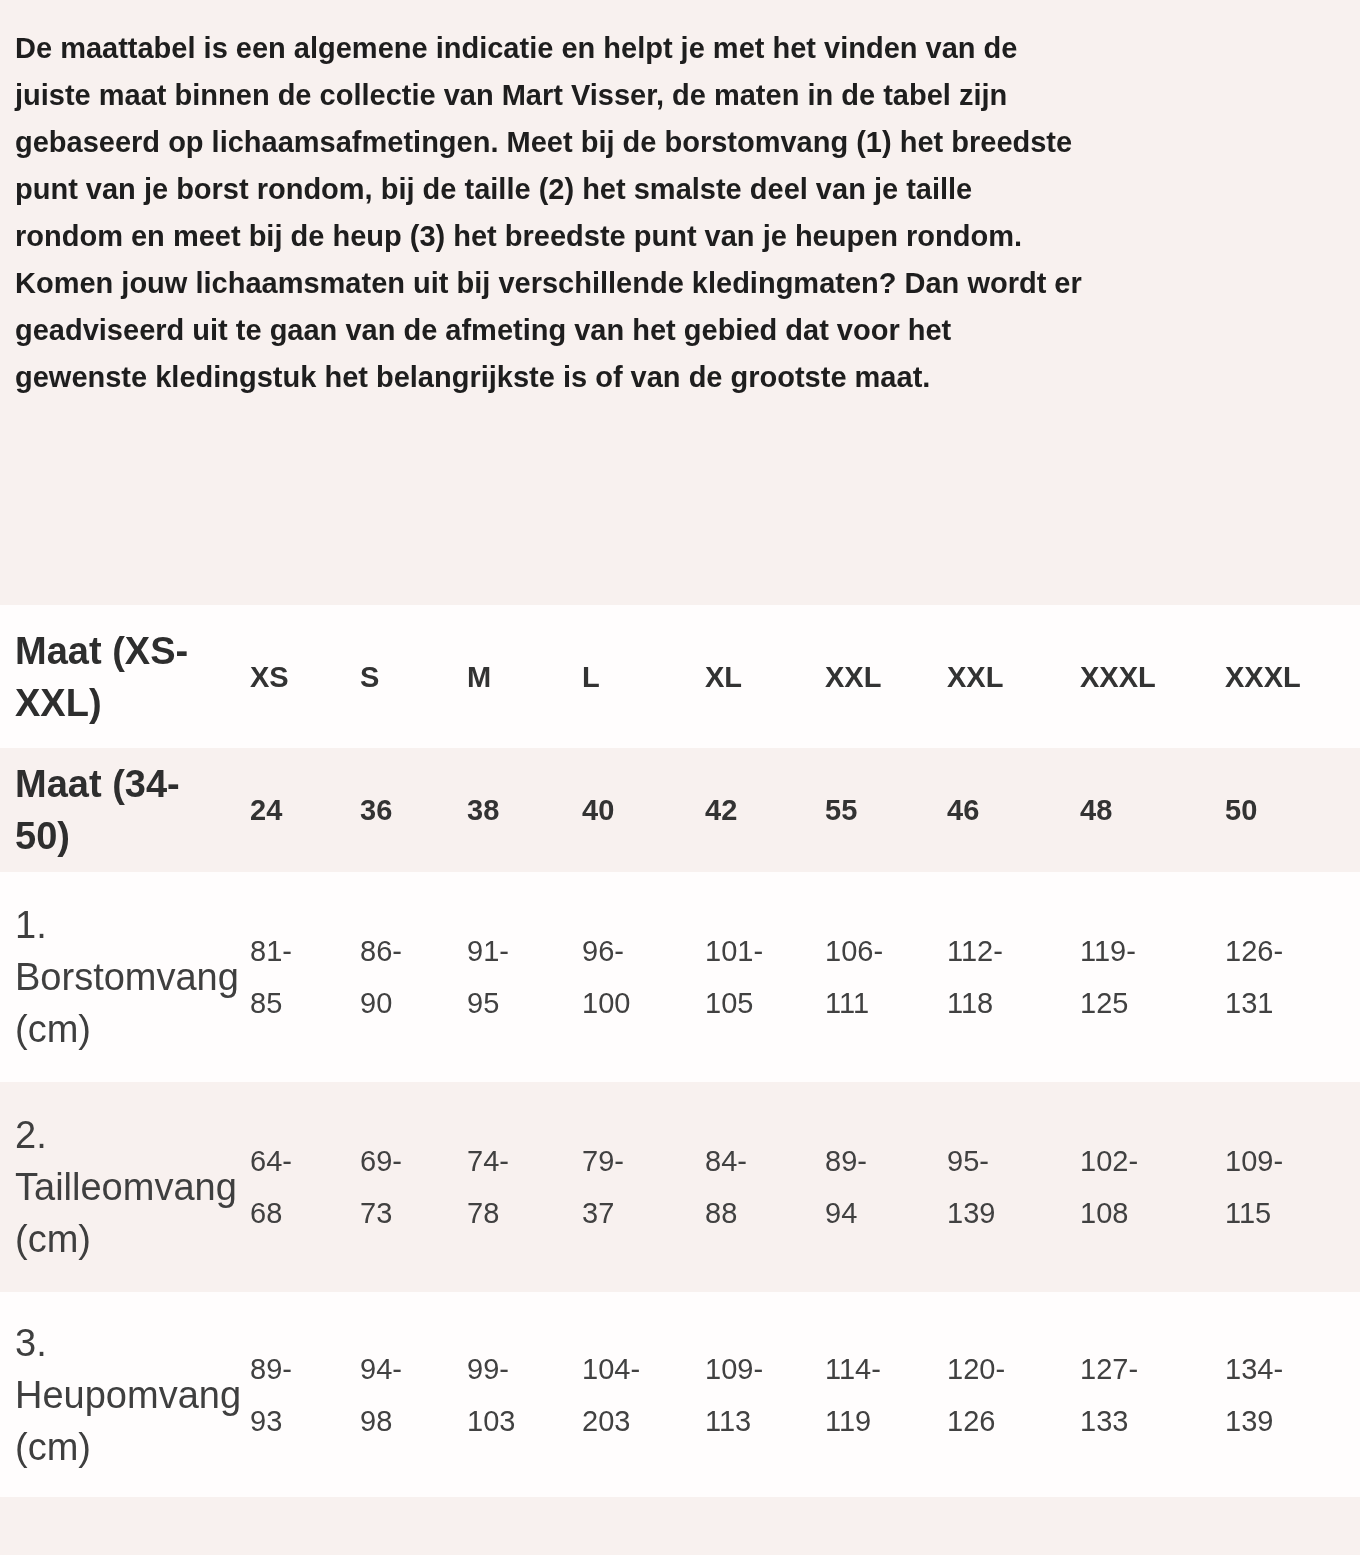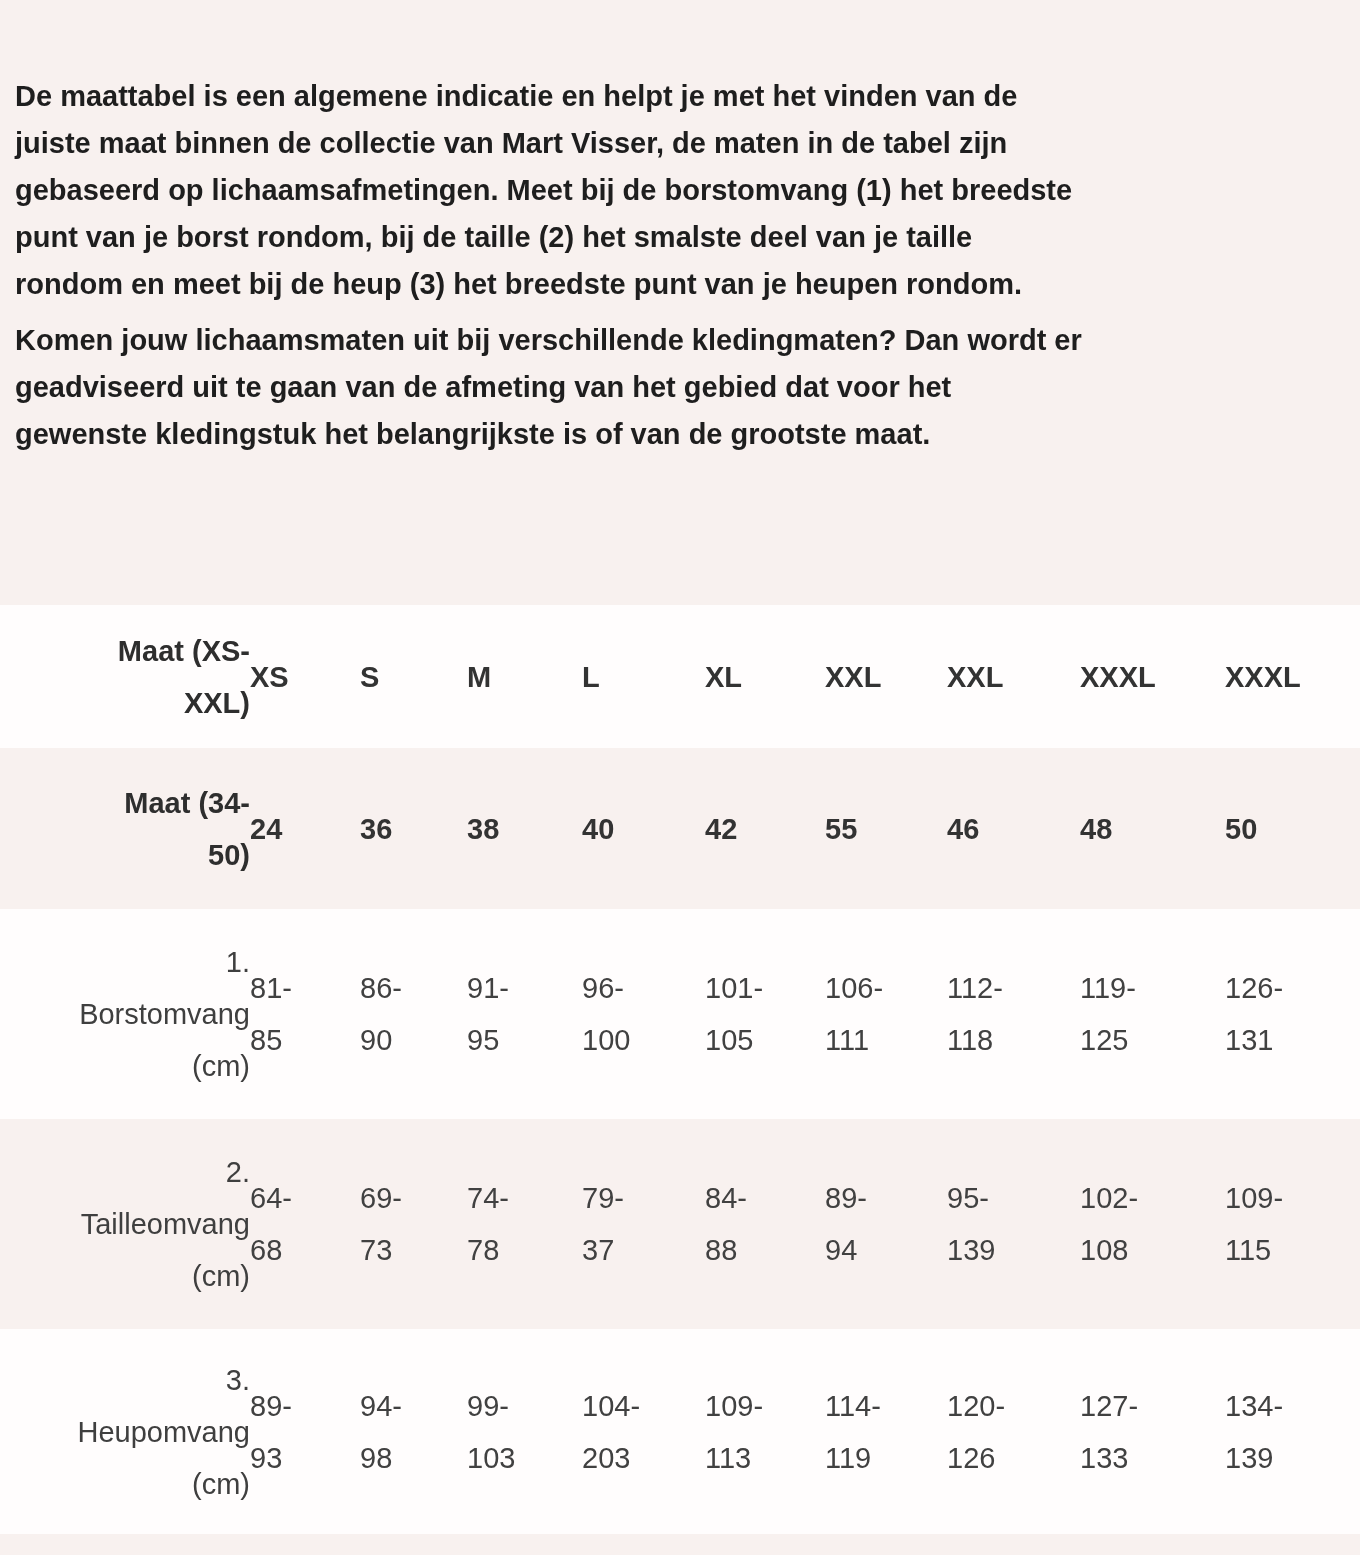--- a/index.html
+++ b/index.html
@@ -22,40 +22,40 @@
     letter-spacing: 0.5px;
   }
   p.body-par {
     margin: 0 15px;
     font-size: 29px;
     font-weight: 700;
     line-height: 47px;
     color: #1e1e1e;
     white-space: pre-line;
   }
-  p.intro { margin-top: 73px; }
-  p.advice { margin-top: 9px; }
+  p.intro { margin-top: 25px; }
+  p.advice { margin-top: 0; }
 
   table.size-table {
     width: 100%;
     border-collapse: collapse;
     table-layout: fixed;
   }
   tr.row-light { background: #fffdfd; }
   tr.row-dark { background: transparent; }
   tr.r1 { height: 143px; }
-  tr.r2 { height: 161px; padding-left: 44px; }
+  tr.r2 { height: 124px; padding-left: 44px; }
   tr.r3 { height: 210px; }
   tr.r4 { height: 210px; }
   tr.r5 { height: 205px; }
   th.row-label {
-    text-align: right;
+    text-align: left;
     vertical-align: middle;
     padding-left: 15px;
-    font-size: 29px;
+    font-size: 38px;
     line-height: 52px;
     white-space: pre-line;
     font-weight: 400;
     color: #3f3f3f;
   }
   tr.bold-row th.row-label {
     font-weight: 700;
     color: #2e2e2e;
   }
   td.cell {

